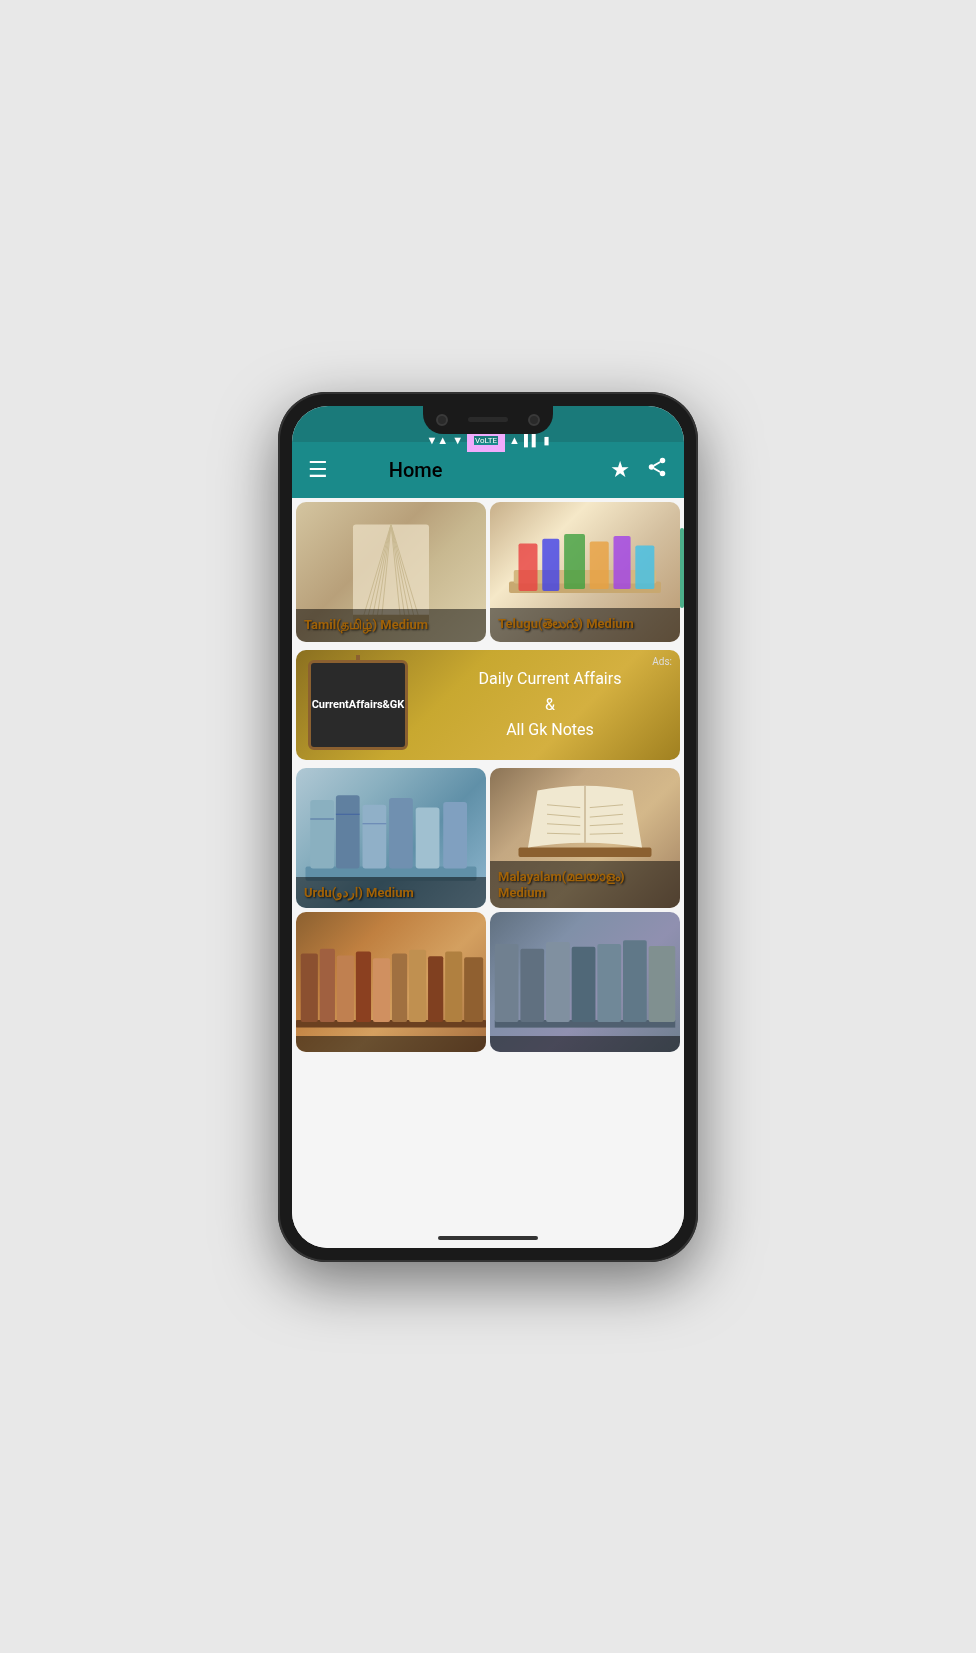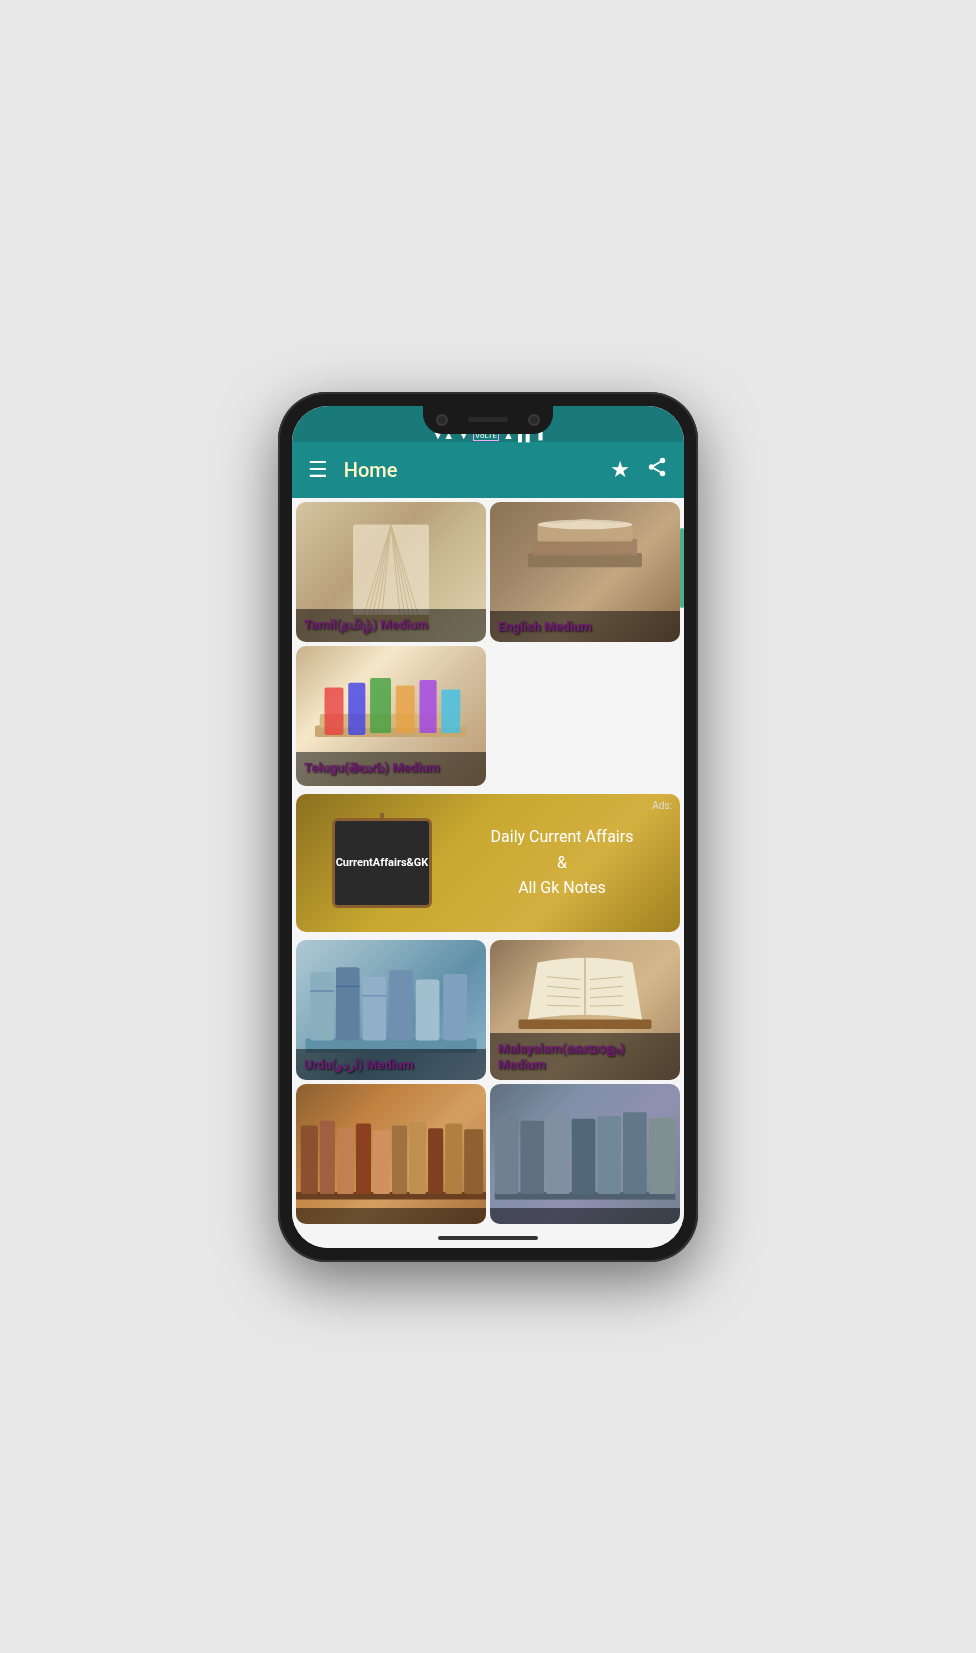--- a/index.html
+++ b/index.html
@@ -111,24 +111,25 @@
     }
 
     .menu-icon {
       color: white;
       font-size: 22px;
       cursor: pointer;
       margin-right: 16px;
     }
 
     .app-title {
-      color: #fef9c3;
+      color: #000000;
       font-size: 20px;
       font-weight: 500;
       flex: 1;
+      margin-left: 45px;
     }
 
     .app-bar-actions {
       display: flex;
       gap: 16px;
       align-items: center;
     }
 
     .star-icon, .share-icon {
       color: white;
@@ -201,39 +202,38 @@
     .bg-extra {
       background: linear-gradient(135deg, #607080 0%, #8090a8 30%, #9090b0 60%, #708090 100%);
     }
 
     .card-label {
       position: absolute;
       bottom: 0;
       left: 0;
       right: 0;
       background: rgba(0,0,0,0.5);
-      color: #701a75;
+      color: #a16207;
       font-size: 13px;
       font-weight: 700;
       padding: 8px 8px;
       text-align: left;
       text-shadow: 1px 1px 2px rgba(0,0,0,0.8);
     }
 
     
     .ad-banner {
       margin: 4px;
       border-radius: 10px;
       overflow: hidden;
-      height: 138px;
+      height: 110px;
       background: linear-gradient(135deg, #8B7020 0%, #c8a830 40%, #d4b040 70%, #a08020 100%);
       display: flex;
       align-items: center;
       position: relative;
-      padding-left: 24px;
     }
 
     .ad-label {
       position: absolute;
       top: 6px;
       right: 8px;
       color: #ddd;
       font-size: 10px;
     }
 
@@ -325,21 +325,21 @@
       <div class="notch-camera"></div>
       <div class="notch-speaker"></div>
       <div class="notch-camera"></div>
     </div>
 
     <div class="status-bar">
       <span class="status-time">5:21 PM</span>
       <div class="status-icons">
         <span class="status-icon">▼▲</span>
         <span class="status-icon">▼</span>
-        <span class="status-icon" style="font-size:8px;border:1px solid #f0abfc;padding:0 1px;">VoLTE</span>
+        <span class="status-icon" style="font-size:8px;border:7px solid #f0abfc;padding:0 1px;">VoLTE</span>
         <span class="status-icon">▲</span>
         <span class="status-icon">▌▌</span>
         <span class="status-icon">▮</span>
       </div>
     </div>
 
     <div class="app-bar">
       <span class="menu-icon">☰</span>
       <span class="app-title">Home</span>
       <div class="app-bar-actions">
@@ -376,38 +376,20 @@
               <line x1="100" y1="20" x2="125" y2="120" stroke="#c8b890" stroke-width="1"></line>
               <line x1="100" y1="20" x2="120" y2="120" stroke="#c8b890" stroke-width="1"></line>
               <line x1="100" y1="20" x2="115" y2="120" stroke="#c8b890" stroke-width="1"></line>
               <line x1="100" y1="20" x2="110" y2="120" stroke="#c8b890" stroke-width="1"></line>
               <rect x="60" y="115" width="80" height="8" fill="#b8a070"></rect>
             </svg>
           </div>
           <div class="card-label">Tamil(தமிழ்) Medium</div>
         </div>
 
-        <div class="card">
-          <div class="card-bg bg-english">
-            <svg class="svg-books" viewBox="0 0 200 140" xmlns="http://www.w3.org/2000/svg">
-
-              <rect x="40" y="50" width="120" height="15" rx="2" fill="#8B7355" opacity="0.9"></rect>
-              <rect x="45" y="35" width="110" height="18" rx="2" fill="#a08060" opacity="0.9"></rect>
-              <rect x="50" y="20" width="100" height="18" rx="2" fill="#c4a882" opacity="0.9"></rect>
-
-              <ellipse cx="100" cy="20" rx="50" ry="5" fill="#e8d8c0"></ellipse>
-              <line x1="100" y1="15" x2="60" y2="18" stroke="#d4c8b0" stroke-width="1"></line>
-              <line x1="100" y1="15" x2="65" y2="18" stroke="#d4c8b0" stroke-width="1"></line>
-              <line x1="100" y1="15" x2="70" y2="18" stroke="#d4c8b0" stroke-width="1"></line>
-              <line x1="100" y1="15" x2="140" y2="18" stroke="#d4c8b0" stroke-width="1"></line>
-              <line x1="100" y1="15" x2="135" y2="18" stroke="#d4c8b0" stroke-width="1"></line>
-            </svg>
-          </div>
-          <div class="card-label">English Medium</div>
-        </div>
 
         <div class="card">
           <div class="card-bg bg-telugu">
             <svg class="svg-books" viewBox="0 0 200 140" xmlns="http://www.w3.org/2000/svg">
 
               <rect x="20" y="80" width="160" height="12" rx="2" fill="#c8a870"></rect>
               <rect x="25" y="68" width="150" height="14" rx="2" fill="#d4b880"></rect>
 
               <rect x="30" y="40" width="20" height="50" rx="2" fill="#e84040" opacity="0.8"></rect>
               <rect x="55" y="35" width="18" height="55" rx="2" fill="#4040e8" opacity="0.8"></rect>

